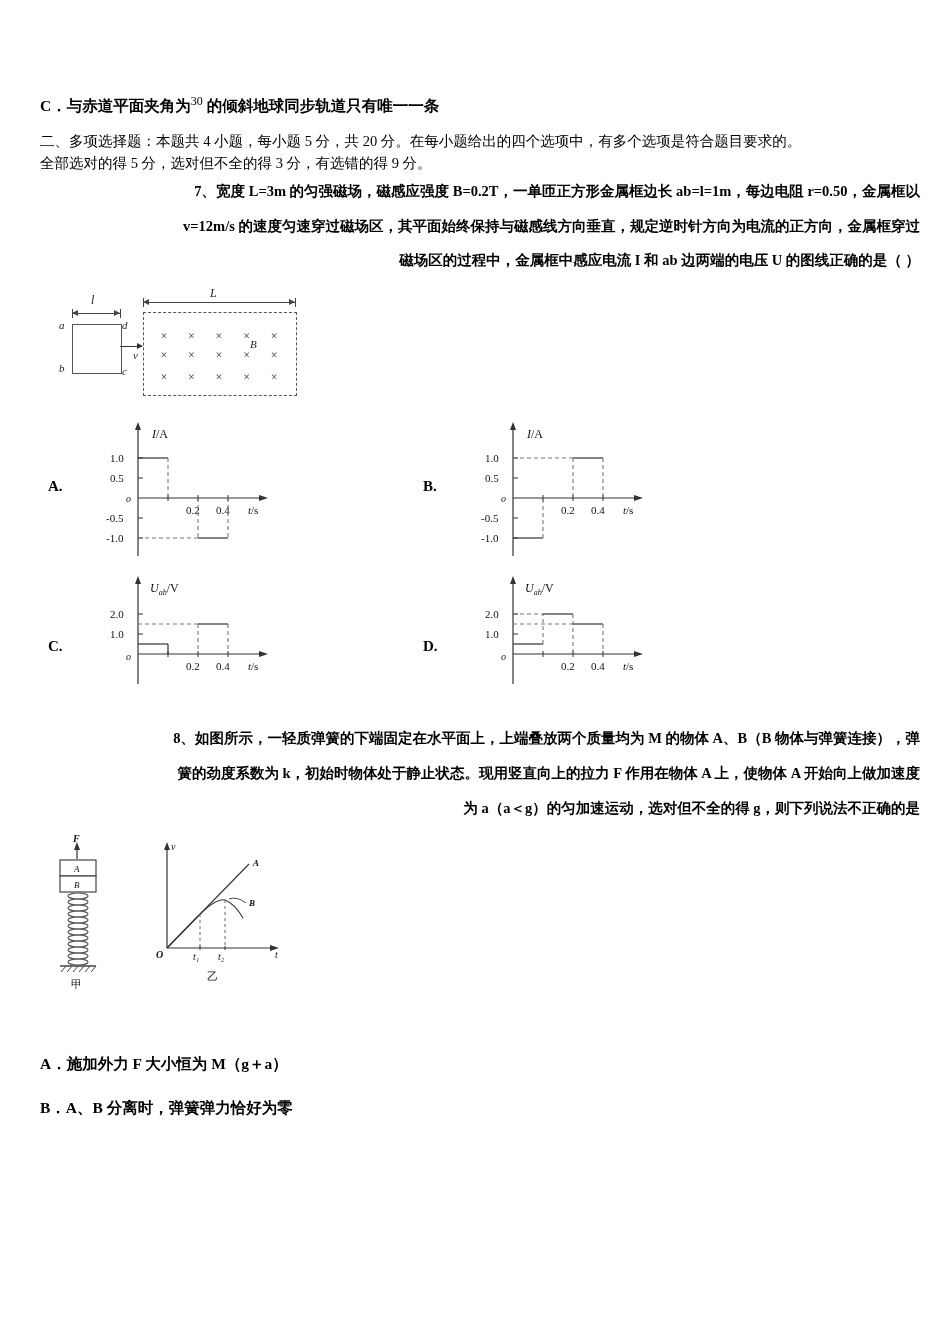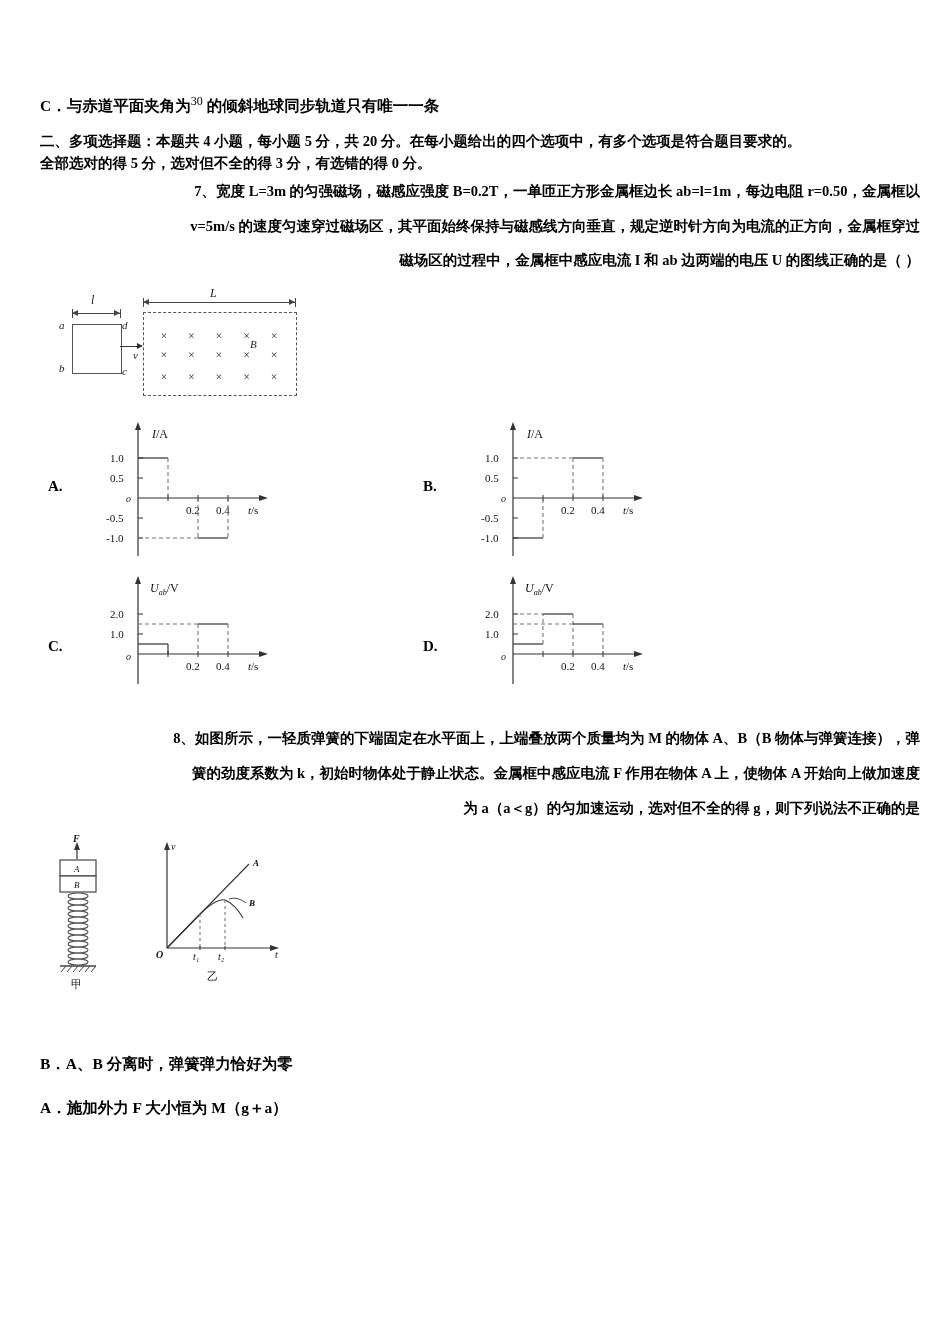--- a/index.html
+++ b/index.html
@@ -28,21 +28,21 @@
     width: 880px;
   }
   .opt-line {
     font-size: 15.5px;
     font-weight: 700;
     margin: 0 0 14px 0;
     line-height: 1.5;
   }
   .sec-head {
     font-size: 14.5px;
-    font-weight: 700;
+    font-weight: 400;
     line-height: 1.5;
     margin: 0;
   }
   .q-line {
     font-size: 14.5px;
     font-weight: 700;
     line-height: 1.5;
     margin: 0;
   }
   .q-block { margin-top: 6px; }
@@ -160,25 +160,25 @@
 
 <div class="page">
   <div class="content">
 
     <div class="opt-line">
       <span>C．</span><span>与赤道平面夹角为</span><sup class="deg">30</sup>&nbsp;<span>的倾斜地球同步轨道只有唯一一条</span>
     </div>
 
 
     <div class="sec-head">二、多项选择题：本题共 4 小题，每小题 5 分，共 20 分。在每小题给出的四个选项中，有多个选项是符合题目要求的。</div>
-    <div class="sec-head">全部选对的得 5 分，选对但不全的得 3 分，有选错的得 0 分。</div>
+    <div class="sec-head">全部选对的得 5 分，选对但不全的得 3 分，有选错的得 9 分。</div>
 
     <div class="q-block">
       <div class="q-line">7、宽度 L=3m 的匀强磁场，磁感应强度 B=0.2T，一单匝正方形金属框边长 ab=l=1m，每边电阻 r=0.50，金属框以</div>
-      <div class="q-line">v=5m/s 的速度匀速穿过磁场区，其平面始终保持与磁感线方向垂直，规定逆时针方向为电流的正方向，金属框穿过</div>
+      <div class="q-line">v=12m/s 的速度匀速穿过磁场区，其平面始终保持与磁感线方向垂直，规定逆时针方向为电流的正方向，金属框穿过</div>
       <div class="q-line">磁场区的过程中，金属框中感应电流 I 和 ab 边两端的电压 U 的图线正确的是（      ）</div>
     </div>
 
     <div class="fig-field">
       <div class="dim-l"></div>
       <div class="tickend" style="left:26px; top:23px;"></div>
       <div class="tickend" style="left:74px; top:23px;"></div>
       <div class="lbl lbl-l"><i>l</i></div>
 
       <div class="loop"></div>
@@ -353,21 +353,21 @@
             <line x1="58" y1="52" x2="118" y2="52" stroke="#777" stroke-width="1.1" stroke-dasharray="4,3"></line>
             <line x1="118" y1="52" x2="148" y2="52" stroke="#333" stroke-width="1.2"></line>
             <line x1="148" y1="52" x2="148" y2="82" stroke="#777" stroke-width="1.1" stroke-dasharray="4,3"></line>
           </svg>
         </div>
       </div>
     </div>
 
     <div class="q-block" style="margin-top:36px;">
       <div class="q-line">8、如图所示，一轻质弹簧的下端固定在水平面上，上端叠放两个质量均为 M 的物体 A、B（B 物体与弹簧连接），弹</div>
-      <div class="q-line">簧的劲度系数为 k，初始时物体处于静止状态。金属框中感应电流 F 作用在物体 A 上，使物体 A 开始向上做加速度</div>
+      <div class="q-line">簧的劲度系数为 k，初始时物体处于静止状态。现用竖直向上的拉力 F 作用在物体 A 上，使物体 A 开始向上做加速度</div>
       <div class="q-line">为 a（a＜g）的匀加速运动，选对但不全的得 g，则下列说法不正确的是</div>
     </div>
 
     <div class="fig8">
       <svg class="springsvg" width="95" height="160" viewBox="0 0 95 160">
 
         <text x="25" y="10" font-size="10" font-style="italic" font-weight="bold" font-family="Liberation Serif, serif" fill="#111">F</text>
         <line x1="29" y1="13" x2="29" y2="27" stroke="#333" stroke-width="1.2"></line>
         <polygon points="29,10 26,18 32,18" fill="#333"></polygon>
 
@@ -427,21 +427,21 @@
         <line x1="55" y1="110" x2="55" y2="114" stroke="#333" stroke-width="1"></line>
         <line x1="80" y1="110" x2="80" y2="114" stroke="#333" stroke-width="1"></line>
         <text x="48" y="124" font-size="10" font-style="italic" font-family="Liberation Serif, serif" fill="#111">t₁</text>
         <text x="73" y="124" font-size="10" font-style="italic" font-family="Liberation Serif, serif" fill="#111">t₂</text>
         <text x="62" y="144" font-size="11" font-family="Liberation Serif, serif" fill="#111">乙</text>
       </svg>
     </div>
 
     <div class="tail-opts">
       <div class="opt-line">
+        <span>A．</span><span>施加外力 F 大小恒为 M（g＋a）</span>
+      </div>
+      <div class="opt-line">
         <span>B．</span><span>A、B 分离时，弹簧弹力恰好为零</span>
-      </div>
-      <div class="opt-line">
-        <span>A．</span><span>施加外力 F 大小恒为 M（g＋a）</span>
       </div>
     </div>
 
   </div>
 </div>
 
 </body></html>

